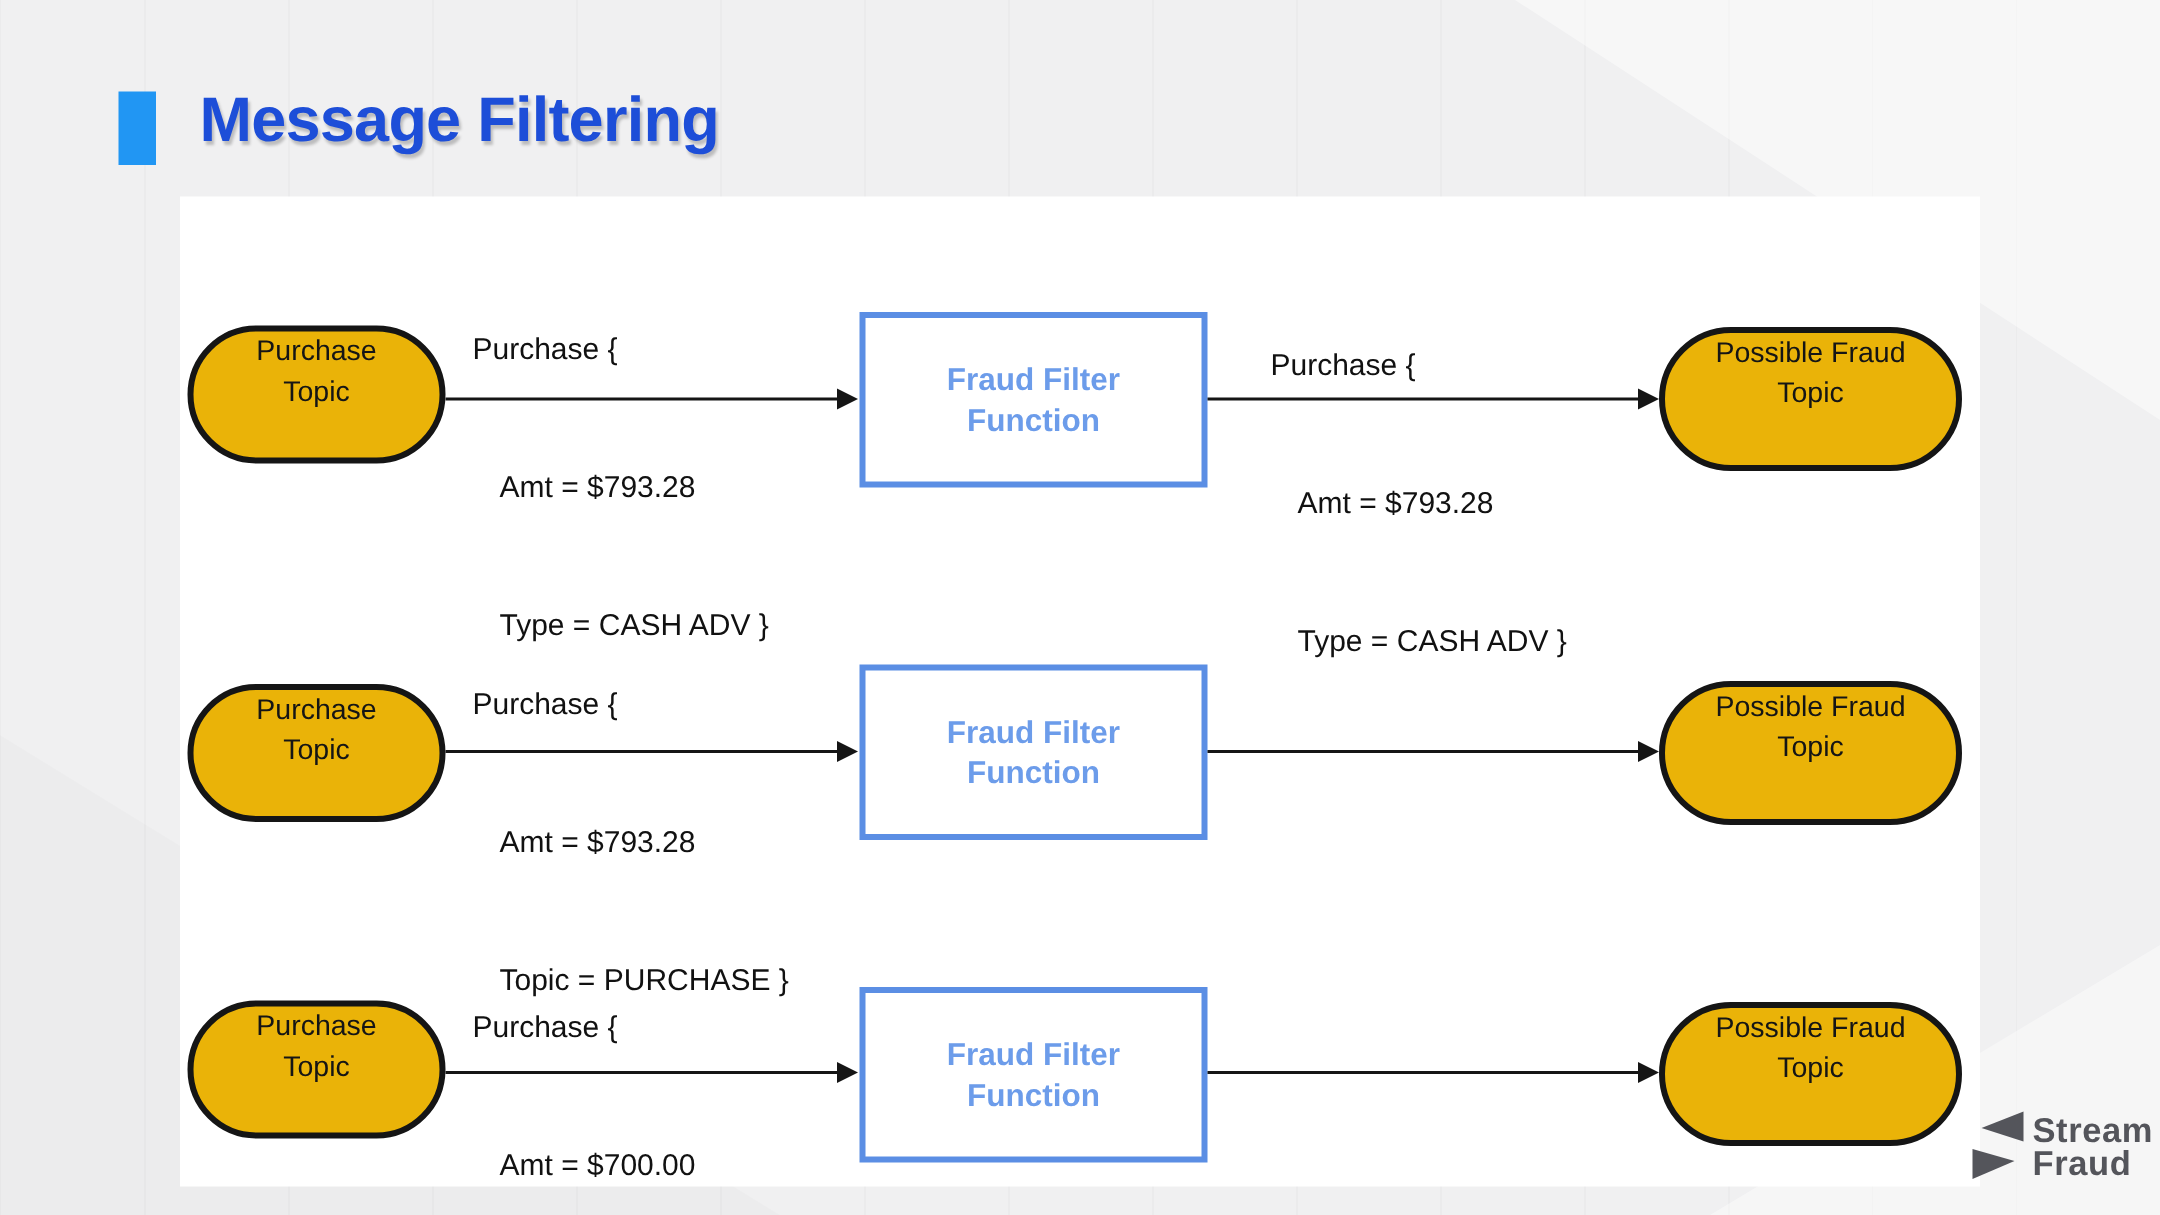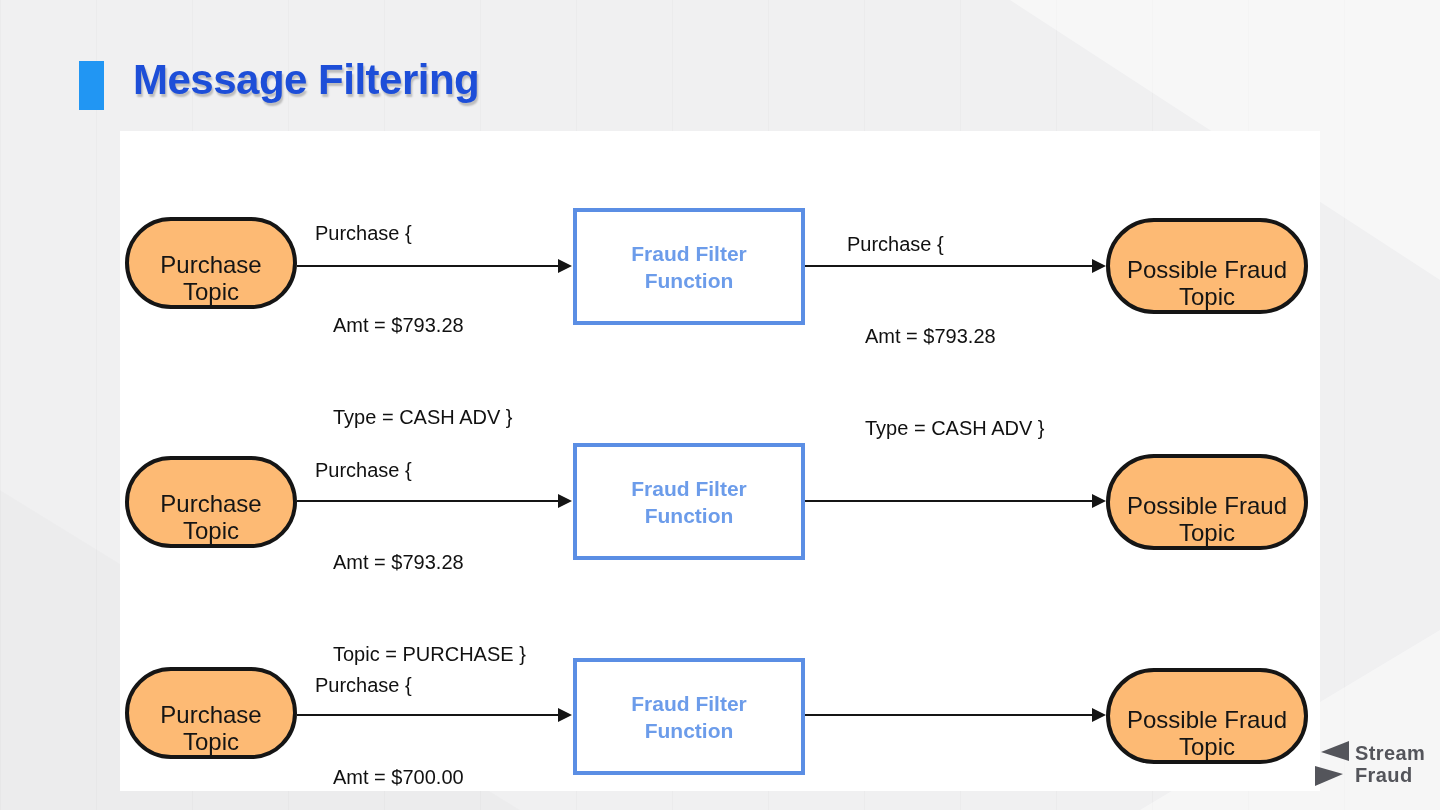--- a/index.html
+++ b/index.html
@@ -27,24 +27,24 @@
     position:absolute;left:133px;top:56px;margin:0;
     font-size:42px;font-weight:bold;color:#1d4ed8;letter-spacing:-0.5px;
     text-shadow:1.5px 2.5px 2px rgba(0,0,0,0.22);
   }
 
   
   .panel{position:absolute;left:120px;top:131px;width:1200px;height:660px;background:#ffffff;}
 
   
   .oval{
-    position:absolute;box-sizing:border-box;background:#fdba74;
+    position:absolute;box-sizing:border-box;background:#eab308;
     border:4px solid #151515;border-radius:52px;
-    display:flex;align-items:flex-end;justify-content:center;text-align:center;
-    font-size:24px;line-height:27px;color:#151515;
+    display:flex;align-items:flex-start;justify-content:center;text-align:center;
+    font-size:19px;line-height:27px;color:#151515;
   }
   .oval-src{left:5px;width:172px;height:92px;}
   .src-r1{top:86px;} .src-r2{top:325px;} .src-r3{top:536px;}
   .oval-sink{left:986px;width:202px;height:96px;}
   .sink-r1{top:87px;} .sink-r2{top:323px;} .sink-r3{top:537px;}
 
   .fnbox{
     position:absolute;left:453px;width:232px;height:117px;box-sizing:border-box;
     background:#fff;border:4px solid #5b8ee4;
     display:flex;align-items:center;justify-content:center;text-align:center;
@@ -66,21 +66,21 @@
   .msg{position:absolute;font-size:20px;line-height:27px;color:#111;white-space:pre;}
   .msg span{display:block;margin-top:11px;}
   .msg .indent{padding-left:18px;}
   .msg-in{left:195px;}
   .mi-r1{top:24px;} .mi-r2{top:261px;} .mi-r3{top:476px;}
   .msg-out{left:727px;}
   .mo-r1{top:35px;}
 
   
   .logo{position:absolute;left:1314px;top:740px;display:flex;align-items:center;gap:5px;}
-  .logo-text{font-size:20px;line-height:22px;font-weight:bold;color:#54555b;letter-spacing:0.4px;}
+  .logo-text{font-size:23px;line-height:22px;font-weight:bold;color:#54555b;letter-spacing:0.4px;}
   .logo-text span{display:block;}
 </style>
 </head>
 <body>
 
 <div class="bg-lines"></div>
 <div class="deco-tr"></div>
 <div class="deco-bl"></div>
 <div class="deco-br"></div>
 

